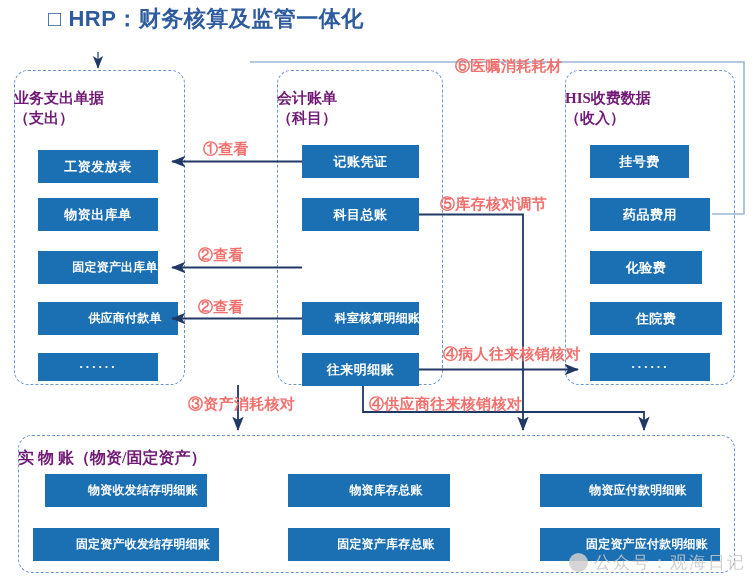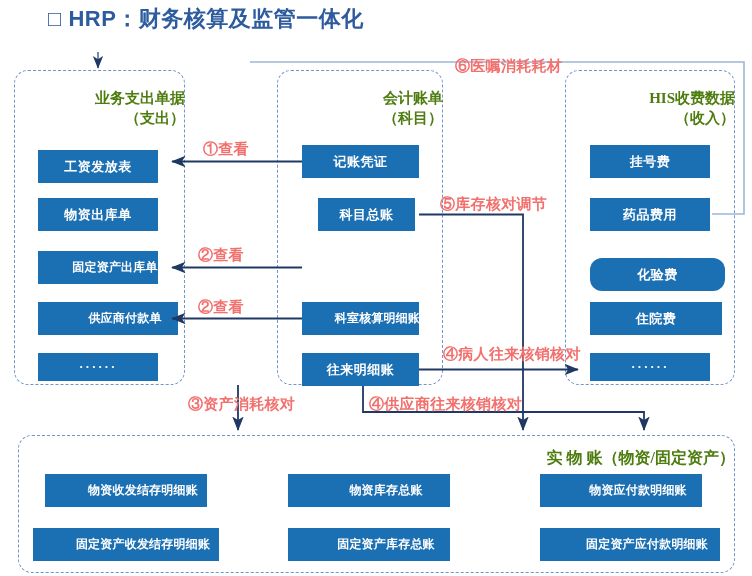--- a/index.html
+++ b/index.html
@@ -24,22 +24,22 @@
   .panel{
     position:absolute;
     border:1.6px dashed #6f95c9;
     border-radius:14px;
     background:transparent;
     box-sizing:border-box;
   }
   .panel-title{
     position:absolute;
     left:0;right:0;
-    text-align:right;
-    color:#4d7c0f;
+    text-align:left;
+    color:#701a75;
     font-weight:bold;
     font-size:15px;
     line-height:20px;
     font-family:"Liberation Serif","DejaVu Serif",serif;
     white-space:pre-line;
   }
 
   
   .bbox{
     position:absolute;
@@ -102,31 +102,31 @@
   <div class="bbox" style="left:38px;top:198px;width:120px;height:33px;">物资出库单</div>
   <div class="bbox small" style="left:38px;top:251px;width:120px;height:33px;">固定资产出库单</div>
   <div class="bbox small" style="left:38px;top:302px;width:140px;height:33px;">供应商付款单</div>
   <div class="bbox dots" style="left:38px;top:353px;width:120px;height:28px;">······</div>
 
   <div class="panel" style="left:277px;top:70px;width:166px;height:315px;"></div>
   <div class="panel-title" style="left:277px;top:88px;width:166px;">会计账单
 （科目）</div>
 
   <div class="bbox" style="left:302px;top:145px;width:117px;height:33px;">记账凭证</div>
-  <div class="bbox" style="left:318px;top:198px;width:97px;height:33px;">科目总账</div>
+  <div class="bbox" style="left:302px;top:198px;width:117px;height:33px;">科目总账</div>
   <div class="bbox small" style="left:302px;top:302px;width:117px;height:33px;">科室核算明细账</div>
   <div class="bbox" style="left:302px;top:353px;width:117px;height:33px;">往来明细账</div>
 
   <div class="panel" style="left:565px;top:70px;width:170px;height:315px;"></div>
   <div class="panel-title" style="left:565px;top:88px;width:170px;">HIS收费数据
 （收入）</div>
 
-  <div class="bbox" style="left:590px;top:145px;width:120px;height:33px;">挂号费</div>
+  <div class="bbox" style="left:590px;top:145px;width:99px;height:33px;">挂号费</div>
   <div class="bbox" style="left:590px;top:198px;width:120px;height:33px;">药品费用</div>
-  <div class="bbox" style="left:590px;top:258px;width:135px;height:33px;border-radius:12px;">化验费</div>
+  <div class="bbox" style="left:590px;top:251px;width:112px;height:33px;">化验费</div>
   <div class="bbox" style="left:590px;top:302px;width:132px;height:33px;">住院费</div>
   <div class="bbox dots" style="left:590px;top:353px;width:120px;height:28px;">······</div>
 
   <div class="panel" style="left:18px;top:435px;width:717px;height:138px;"></div>
   <div class="panel-title" style="left:18px;top:448px;width:717px;font-size:16px;">实 物 账（物资/固定资产）</div>
 
   <div class="bbox small" style="left:45px;top:474px;width:162px;height:33px;">物资收发结存明细账</div>
   <div class="bbox small" style="left:288px;top:474px;width:162px;height:33px;">物资库存总账</div>
   <div class="bbox small" style="left:540px;top:474px;width:162px;height:33px;">物资应付款明细账</div>
 
@@ -162,14 +162,18 @@
 
   <div class="clabel" style="left:203px;top:140px;">①查看</div>
   <div class="clabel" style="left:198px;top:246px;">②查看</div>
   <div class="clabel" style="left:198px;top:298px;">②查看</div>
   <div class="clabel" style="left:188px;top:395px;">③资产消耗核对</div>
   <div class="clabel" style="left:443px;top:345px;">④病人往来核销核对</div>
   <div class="clabel" style="left:369px;top:395px;">④供应商往来核销核对</div>
   <div class="clabel" style="left:440px;top:195px;">⑤库存核对调节</div>
   <div class="clabel" style="left:455px;top:57px;">⑥医嘱消耗耗材</div>
 
+  <div class="watermark">
+    <span class="wm-dot"></span>
+    <span>公众号：观海日记</span>
+  </div>
 
 </div>
 
 </body></html>

